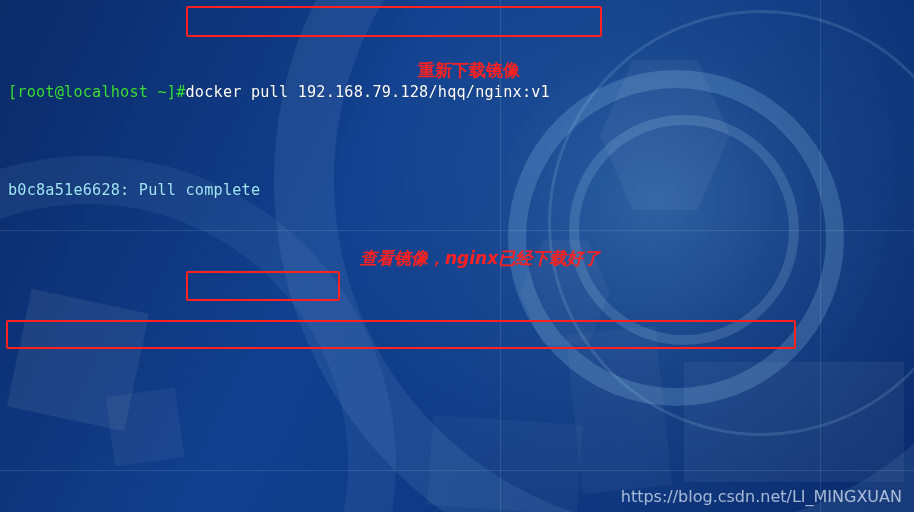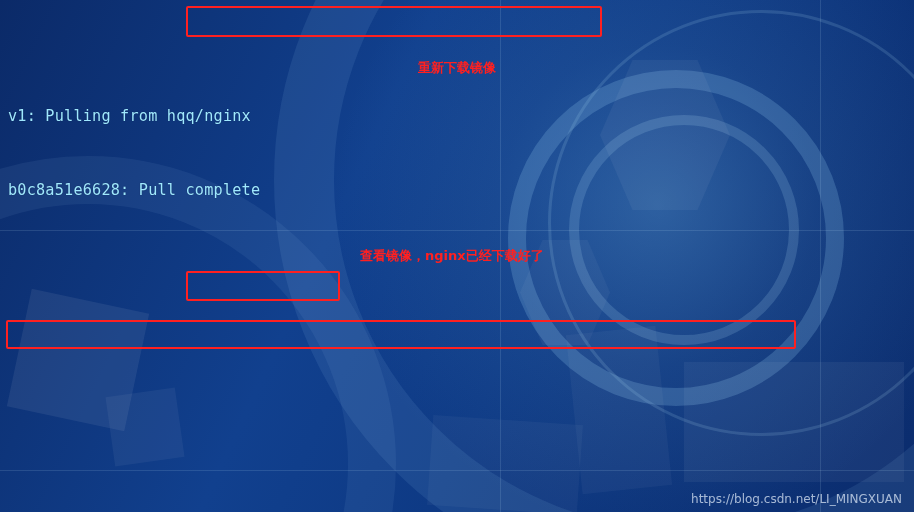--- a/index.html
+++ b/index.html
@@ -102,34 +102,34 @@
     pointer-events: none;
   }
   .box-pull   { left: 186px; top: 6px;   width: 412px; height: 27px; }
   .box-images { left: 186px; top: 271px; width: 150px; height: 26px; }
   .box-row    { left: 6px;   top: 320px; width: 786px; height: 25px; }
 
   .note {
     position: absolute;
     color: #ff2020;
     font-family: "DejaVu Sans", sans-serif;
-    font-size: 13px;
+    font-size: 17px;
     font-weight: bold;
     white-space: nowrap;
   }
   .note-download { left: 418px; top: 59px; }
-  .note-images   { left: 360px; top: 247px; }
+  .note-images   { left: 360px; top: 247px; font-style: italic; }
 
   .watermark {
     position: absolute;
     right: 12px;
     bottom: 6px;
     color: rgba(225,235,250,0.72);
     font-family: "DejaVu Sans", sans-serif;
-    font-size: 12px;
+    font-size: 16px;
     white-space: nowrap;
   }
 </style>
 </head>
 <body>
 
 <div id="screen">
 
   <div class="bg">
     <div class="swoosh"></div>
@@ -145,22 +145,22 @@
     <div class="bg-soft sq4"></div>
     <div class="bg-soft sq5"></div>
     <div class="bg-line ln1"></div>
     <div class="bg-line ln2"></div>
     <div class="bg-line ln3"></div>
     <div class="bg-line ln4"></div>
   </div>
 
   <div class="term">
 
+    <div class="line"><span class="prompt"></span><span class="prompt">[root@localhost ~]#</span><span class="white">docker pull 192.168.79.128/hqq/nginx:v1</span></div>
 
-    <div class="line"><span class="cyan">v1: Pulling from hqq/nginx</span></div>
     <div class="line"><span class="cyan">b0c8a51e6628: Pull complete</span></div>
     
     
     
     
     
 
     
 
     

